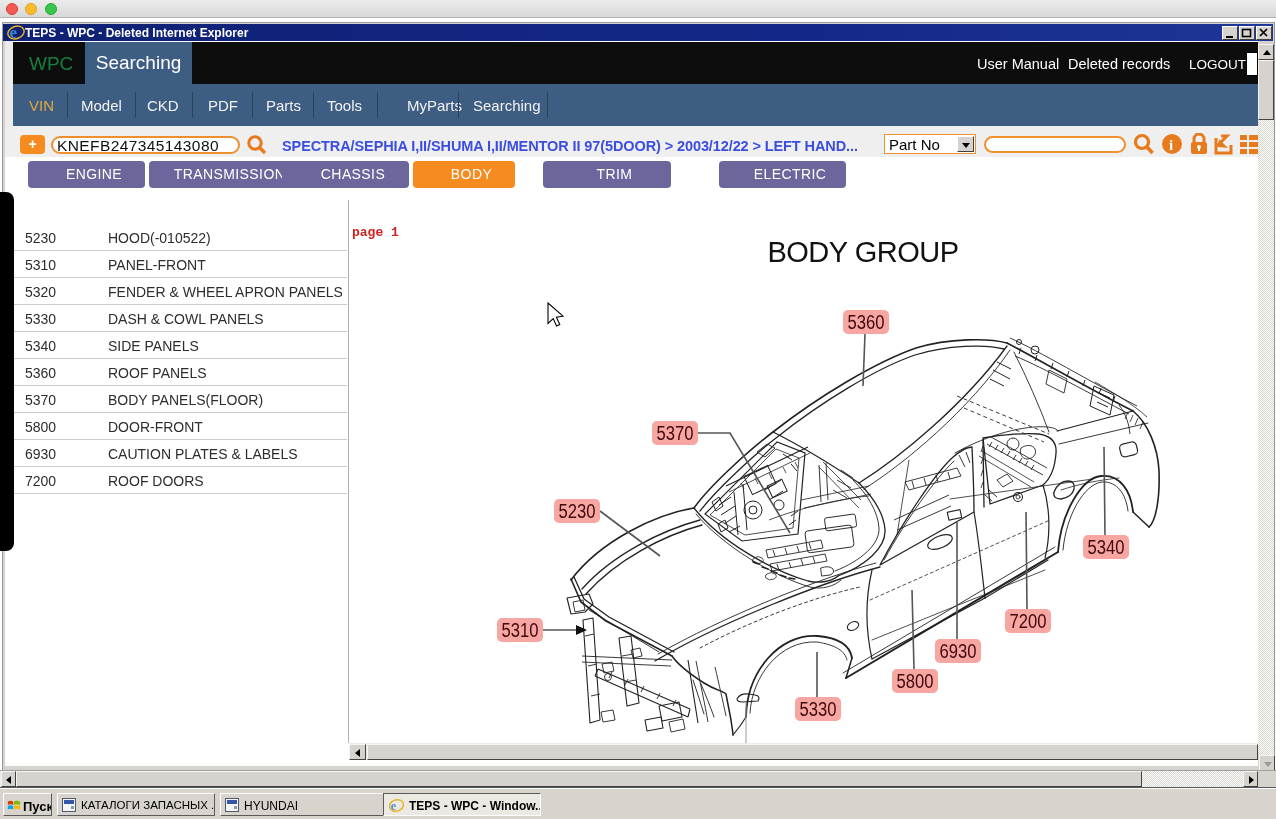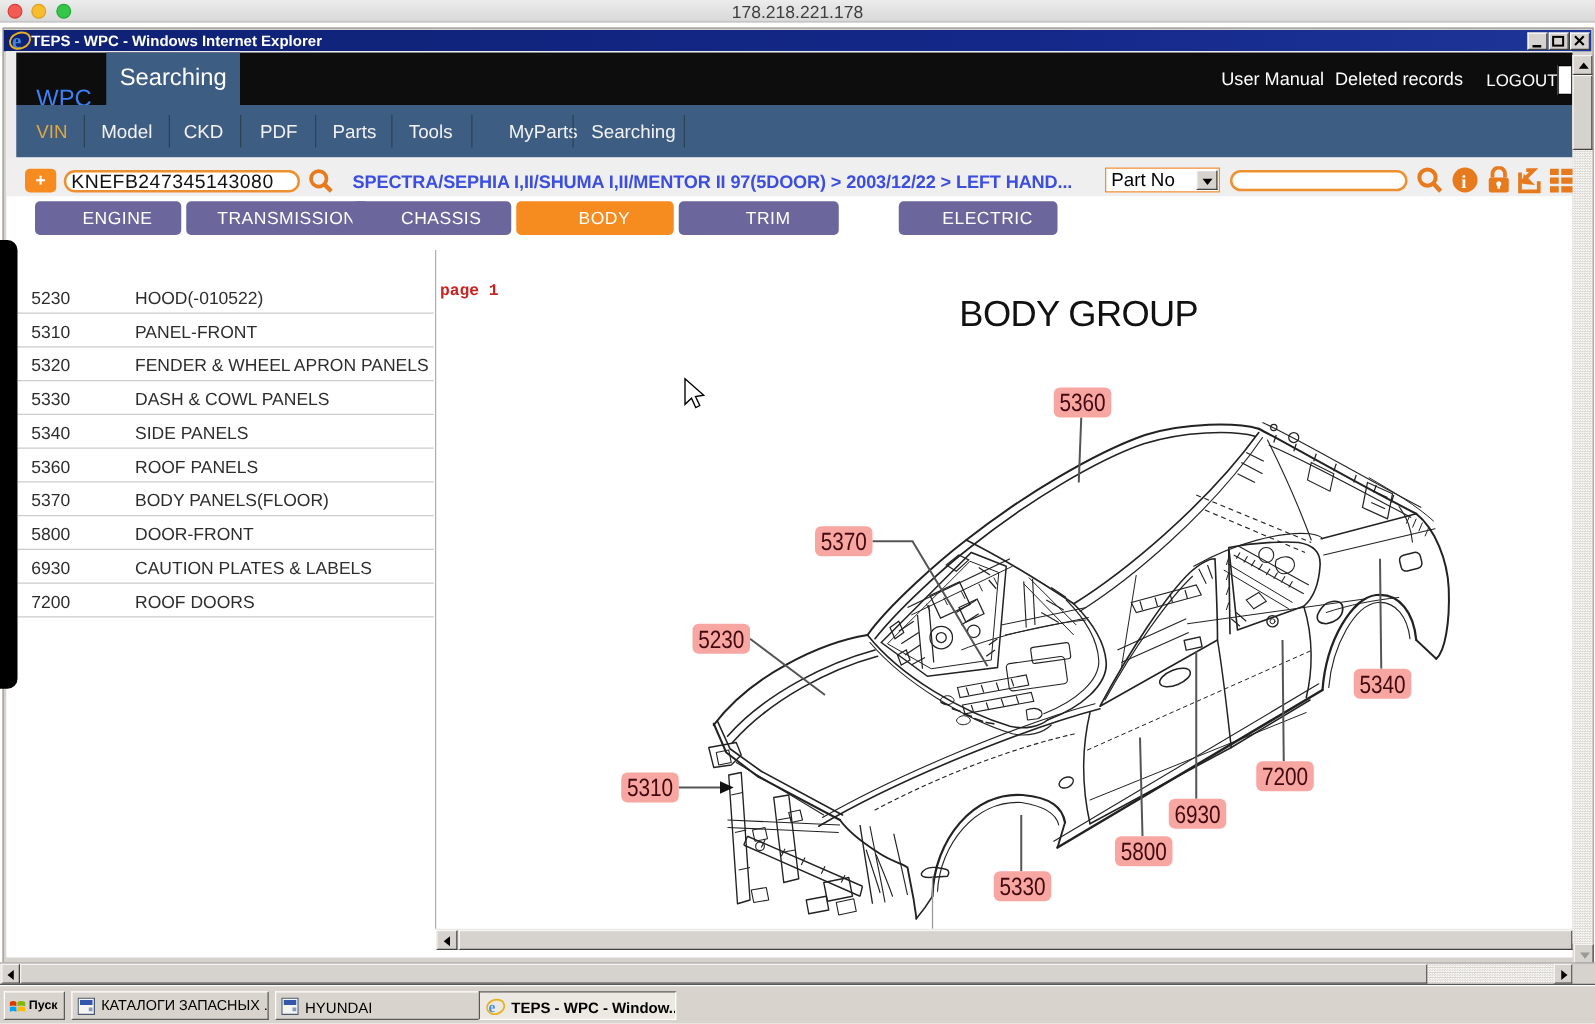--- a/index.html
+++ b/index.html
@@ -20,21 +20,21 @@
   #titletext { left:25px; top:26px; color:#fff; font-weight:bold; font-size:12px; }
   .winbtn { position:absolute; top:26px; width:16px; height:14px; background:#d6d3ce;
     border-top:1px solid #fff; border-left:1px solid #fff;
     border-right:1px solid #404040; border-bottom:1px solid #404040;
     font-size:9px; text-align:center; line-height:12px; color:#000; font-weight:bold;
     font-family:"Liberation Mono",monospace; }
   
   #page { left:5px; top:41px; width:1253px; height:725px; background:#fff; overflow:hidden; }
   
   #hdr { left:13px; top:42px; width:1245px; height:42px; background:#0d0d0d; }
-  #wpc { left:29px; top:69px; color:#3b82f6; font-size:19px; }
+  #wpc { left:29px; top:53px; color:#15803d; font-size:19px; }
   #searchtab { left:85px; top:42px; width:107px; height:42px; background:#3e5d83;
     color:#fff; font-size:19px; text-align:center; line-height:42px; }
   .hlink { position:absolute; top:56px; color:#fff; font-size:14.5px; }
   #hwhitebox { left:1246px; top:52px; width:12px; height:24px; background:#fff; border:1px solid #000; }
   
   #nav { left:13px; top:84px; width:1245px; height:42px; background:#3e5d83; }
   .nitem { position:absolute; top:97px; color:#f2f2f2; font-size:15px; }
   .nsep { position:absolute; top:92px; width:1px; height:26px; background:#2b4156; }
   
   #srow { left:5px; top:126px; width:1253px; height:31px; background:#efefef; }
@@ -91,30 +91,29 @@
     border-right:1px solid #5a5a5a; border-bottom:1px solid #5a5a5a;
     color:#000; white-space:nowrap; overflow:hidden; }
 </style>
 </head>
 <body>
 
   <div id="macbar" class="abs">
     <div class="tl" style="left:6px; background:#f25c54; border:1px solid #da3e36;"></div>
     <div class="tl" style="left:25px; background:#f8bd2d; border:1px solid #dfa023;"></div>
     <div class="tl" style="left:45px; background:#36c649; border:1px solid #24a939;"></div>
-    <div class="ip">178.218.221.178</div>
   </div>
 
   <div id="win" class="abs"></div>
   <div id="titlebar" class="abs"></div>
   <svg class="abs" style="left:7px;top:24px" width="18" height="17" viewBox="0 0 18 17">
     <text x="2.5" y="14" font-size="17" font-weight="bold" fill="#3f86d4" font-family="Liberation Serif">e</text>
     <ellipse cx="9" cy="8.5" rx="8.3" ry="6.2" fill="none" stroke="#e8b020" stroke-width="1.5" transform="rotate(-20 9 8.5)"></ellipse>
   </svg>
-  <div id="titletext" class="abs">TEPS - WPC - Windows Internet Explorer</div>
+  <div id="titletext" class="abs">TEPS - WPC - Deleted Internet Explorer</div>
   <div class="winbtn" style="left:1222px;"><svg width="14" height="12">
       <rect x="3" y="9" width="7" height="2" fill="#000"></rect>
     </svg></div>
   <div class="winbtn" style="left:1239px;"><svg width="14" height="12">
       <rect x="2.5" y="2.5" width="8" height="7" fill="none" stroke="#000" stroke-width="1.6"></rect>
     </svg></div>
   <div class="winbtn" style="left:1256px;"><svg width="14" height="12">
       <path d="M3,2 L10,9 M10,2 L3,9" stroke="#000" stroke-width="1.7"></path>
     </svg></div>
 
@@ -183,21 +182,21 @@
     <rect x="116" y="2" width="13" height="5" fill="#e87a1e"></rect>
     <rect x="107" y="9" width="7" height="5" fill="#e87a1e"></rect>
     <rect x="116" y="9" width="13" height="5" fill="#e87a1e"></rect>
     <rect x="107" y="16" width="7" height="5" fill="#e87a1e"></rect>
     <rect x="116" y="16" width="13" height="5" fill="#e87a1e"></rect>
   </svg>
 
   <div class="cat abs" style="left:28px; width:117px;">ENGINE</div>
   <div class="cat abs" style="left:149px; width:146px;">TRANSMISSION</div>
   <div class="cat abs" style="left:282px; width:127px;">CHASSIS</div>
-  <div class="cat abs" style="left:413px; width:126px; background:#f68b1f;">BODY</div>
+  <div class="cat abs" style="left:413px; width:102px; background:#f68b1f;">BODY</div>
   <div class="cat abs" style="left:543px; width:128px;">TRIM</div>
   <div class="cat abs" style="left:675px; width:127px;margin-left:44px;">ELECTRIC</div>
 
   <div id="list" class="abs">
     <div class="lrow" style="top:224px">
       <span class="n">5230</span>
       <span class="d">HOOD(-010522)</span>
     </div>
     <div class="lrow" style="top:251px">
       <span class="n">5310</span>
@@ -494,21 +493,21 @@
   <div class="abs" style="left:1258px;top:771px;width:18px;height:17px;background:#d6d3ce;"></div>
 
   <div id="taskbar" class="abs"></div>
   <div class="task" style="left:3px; width:49px; font-weight:bold;">
     <svg style="position:absolute;left:3px;top:4px" width="14" height="14" viewBox="0 0 16 16">
       <path d="M1 4 C3 3 5 3 7 4 L7 8 C5 7 3 7 1 8 Z" fill="#d83b01"></path>
       <path d="M8 4 C10 3 12 3 15 4 L15 8 C12 7 10 7 8 8 Z" fill="#7fba00"></path>
       <path d="M1 9 C3 8 5 8 7 9 L7 13 C5 12 3 12 1 13 Z" fill="#00a4ef"></path>
       <path d="M8 9 C10 8 12 8 15 9 L15 13 C12 12 10 12 8 13 Z" fill="#ffb900"></path>
     </svg>
-    <span style="position:absolute;left:19px;top:5px;font-size:10px;">Пуск</span>
+    <span style="position:absolute;left:19px;top:5px;font-size:13px;">Пуск</span>
   </div>
   <div class="task" style="left:57px; width:158px;">
     <svg style="position:absolute;left:4px;top:4px" width="14" height="14" viewBox="0 0 14 14">
       <rect x="0.5" y="0.5" width="13" height="13" fill="#f4f4f2" stroke="#4a5a70"></rect>
       <rect x="2" y="2" width="10" height="4" fill="#3355aa"></rect>
       <rect x="9" y="8" width="3" height="3" fill="#8899bb"></rect>
     </svg>
     <span style="position:absolute;left:23px;top:5px;font-size:11.5px;">КАТАЛОГИ ЗАПАСНЫХ ...</span>
   </div>
   <div class="task" style="left:220px; width:182px;">

